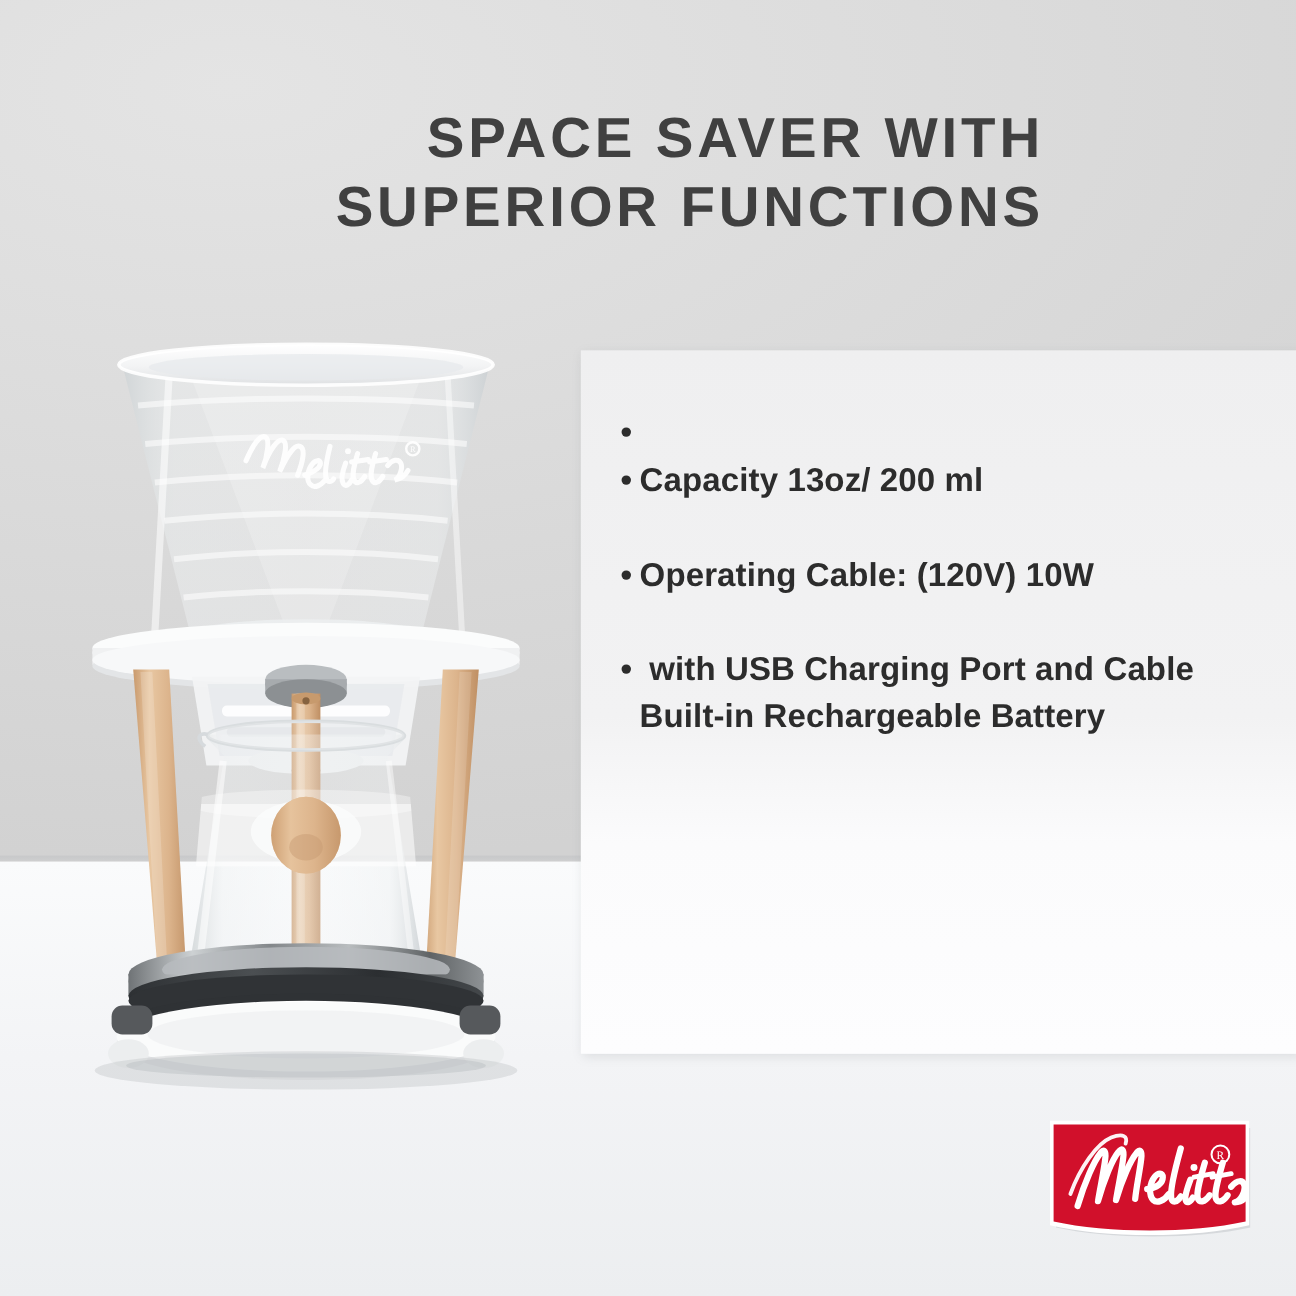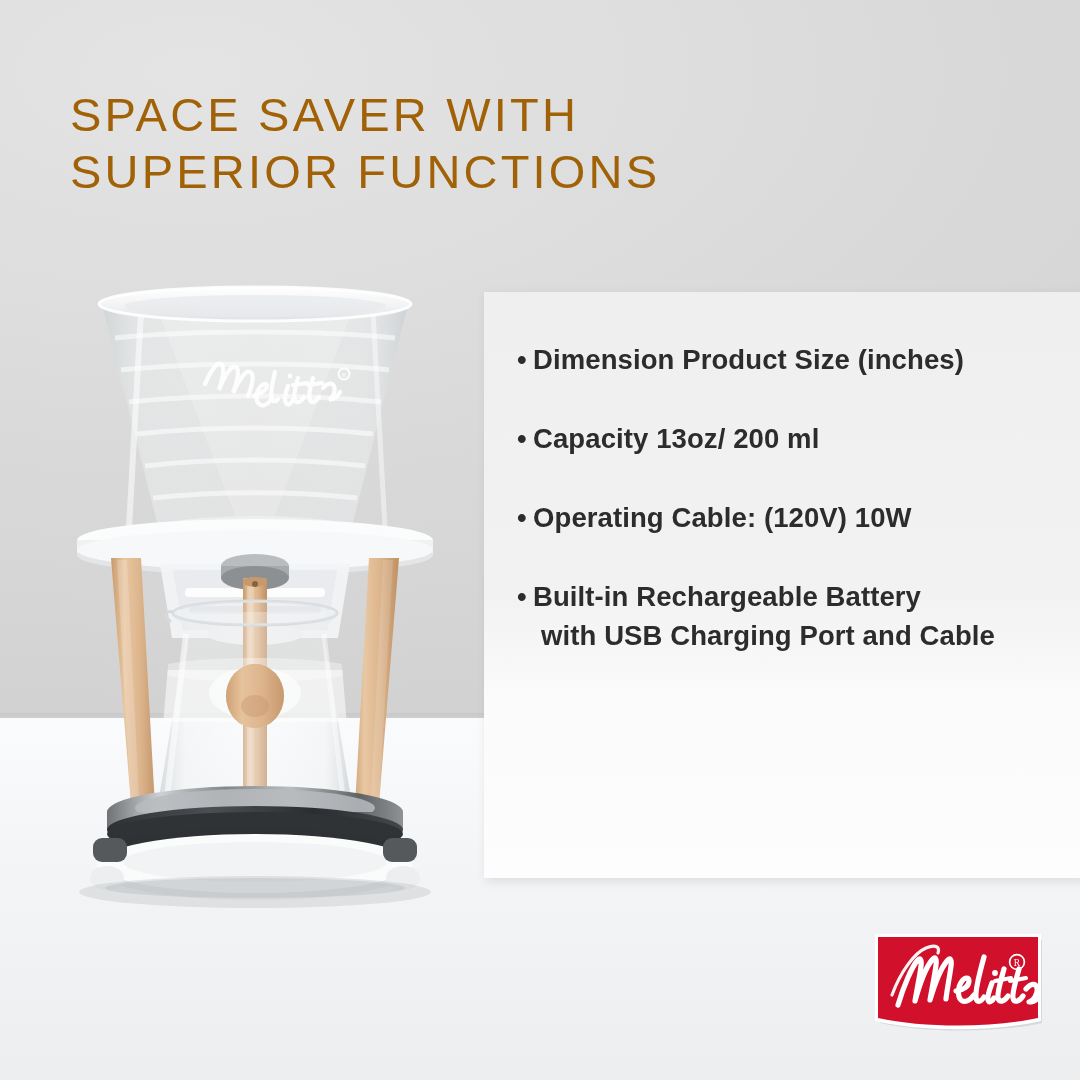--- a/index.html
+++ b/index.html
@@ -21,24 +21,25 @@
     background:linear-gradient(180deg,#fafbfc 0%,#f3f4f6 45%,#eceef0 100%);
   }
   .bg-table-edge{
     position:absolute;left:0;top:713px;width:1080px;height:7px;
     background:linear-gradient(180deg,rgba(190,192,195,.55),rgba(255,255,255,0));
   }
 
   
   .headline{
     position:absolute;left:70px;top:86px;width:800px;
-    color:#a16207;
+    color:#404040;
     font-size:47px;line-height:57px;
-    font-weight:normal;letter-spacing:3.2px;
+    font-weight:bold;letter-spacing:3.2px;
     text-transform:uppercase;
+    text-align:right;
   }
   .headline .l2{display:block;}
 
   
   .spec-panel{
     position:absolute;left:484px;top:292px;width:600px;height:586px;
     background:linear-gradient(180deg,#efeff0 0%,#f2f2f3 52%,#fbfbfc 70%,#fdfdfe 100%);
     box-shadow:2px 3px 9px rgba(120,124,130,.20);
   }
   .spec-list{
@@ -254,43 +255,42 @@
       <ellipse cx="200" cy="610" rx="150" ry="10" fill="#a9aeb3" opacity=".30"></ellipse>
     </svg>
   </div>
 
   <div class="spec-panel">
     <ul class="spec-list">
 
       <li class="spec-item">
         <span class="spec-bullet">•</span>
         <span class="spec-lines">
-          <span class="ln">Dimension Product Size (inches)</span>
         </span>
       </li>
 
       <li class="spec-item">
         <span class="spec-bullet">•</span>
         <span class="spec-lines">
           <span class="ln">Capacity 13oz/ 200 ml</span>
         </span>
       </li>
 
       <li class="spec-item">
         <span class="spec-bullet">•</span>
         <span class="spec-lines">
           <span class="ln">Operating Cable: (120V) 10W</span>
         </span>
       </li>
 
       <li class="spec-item">
         <span class="spec-bullet">•</span>
         <span class="spec-lines">
+          <span class="ln indent">with USB Charging Port and Cable</span>
           <span class="ln">Built-in Rechargeable Battery</span>
-          <span class="ln indent">with USB Charging Port and Cable</span>
         </span>
       </li>
 
     </ul>
   </div>
 
   <div class="brand-logo">
     <svg viewBox="0 0 168 104" xmlns="http://www.w3.org/2000/svg">
       <defs>
         <clipPath id="logoClip">

